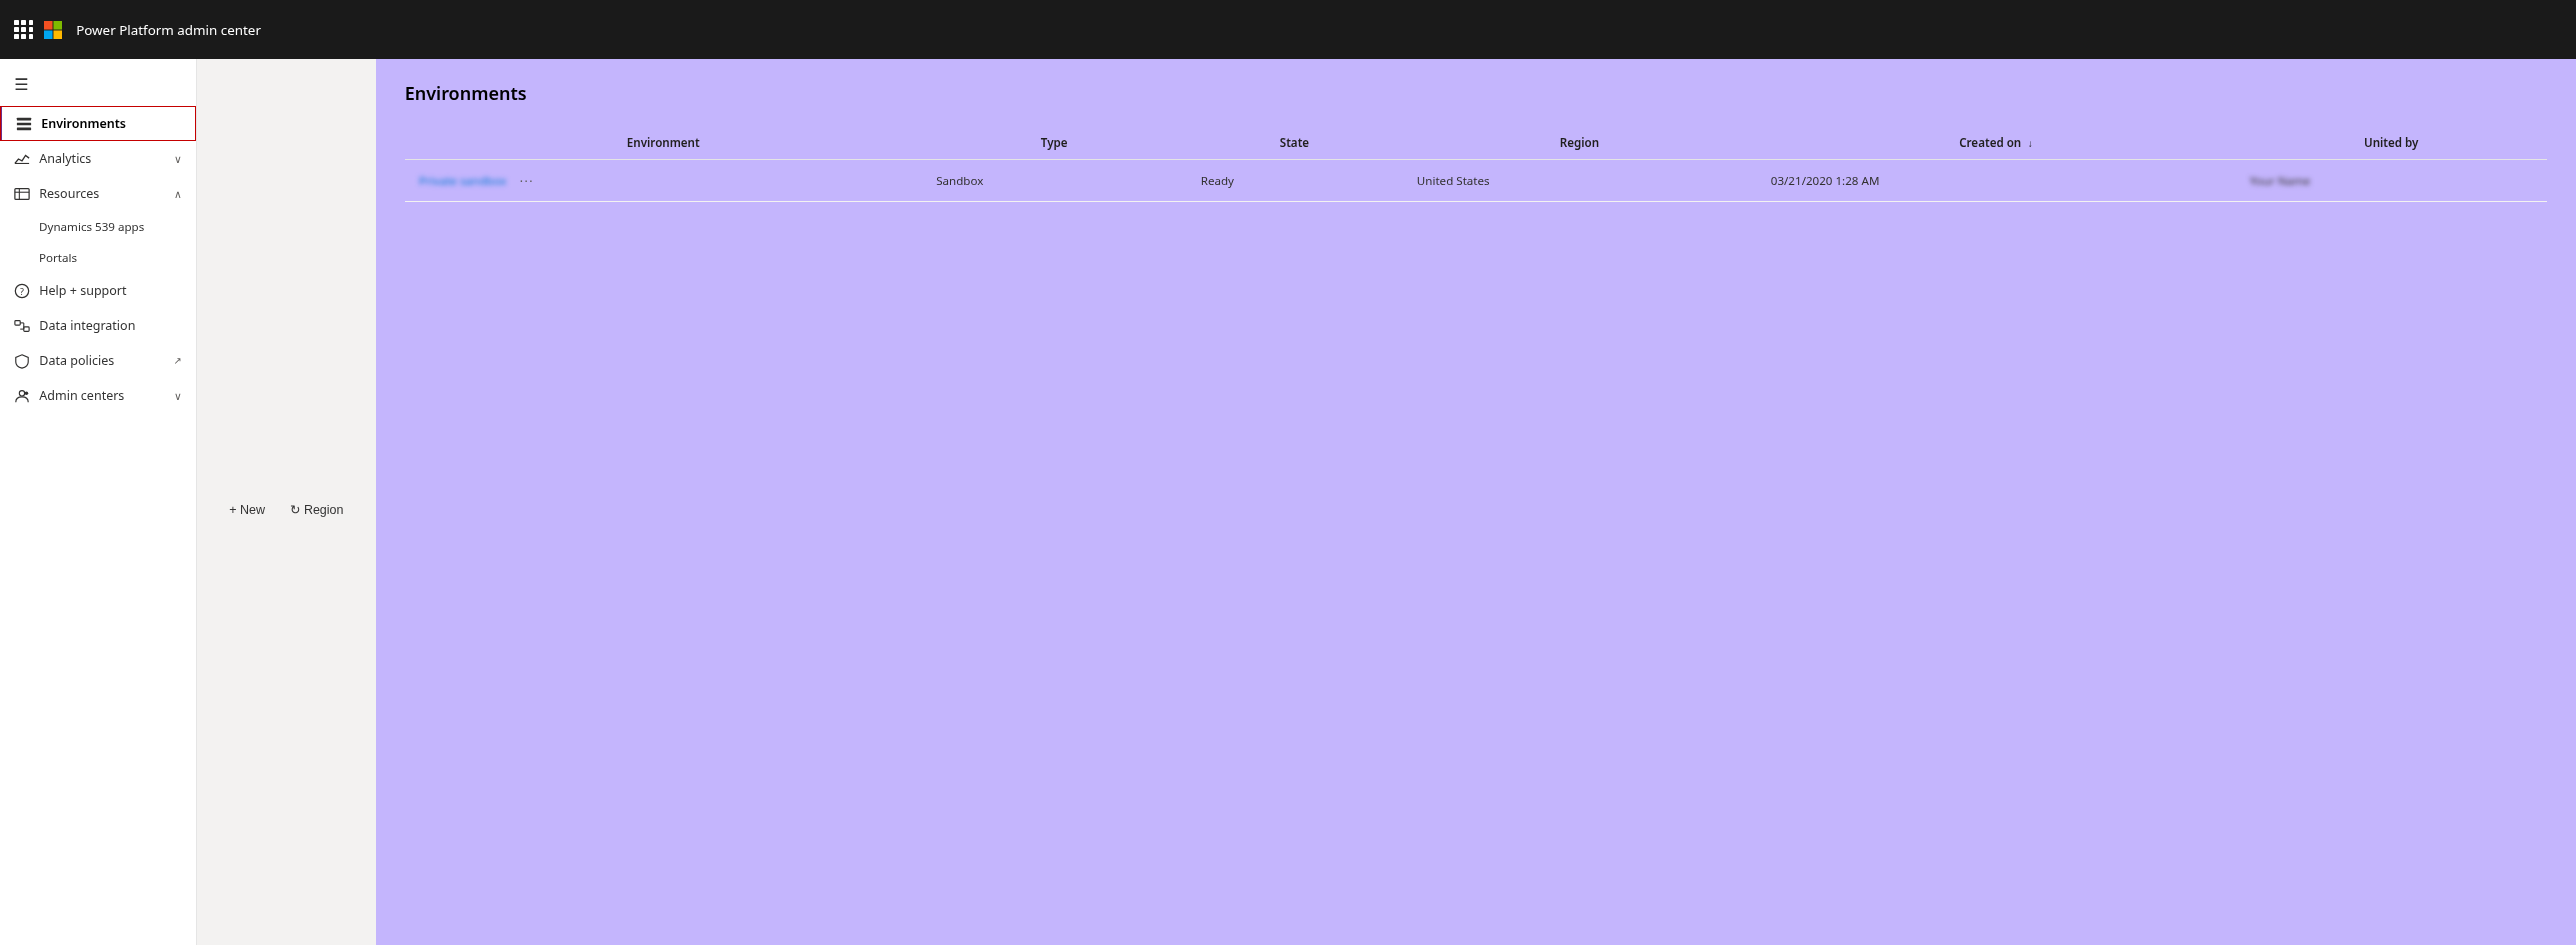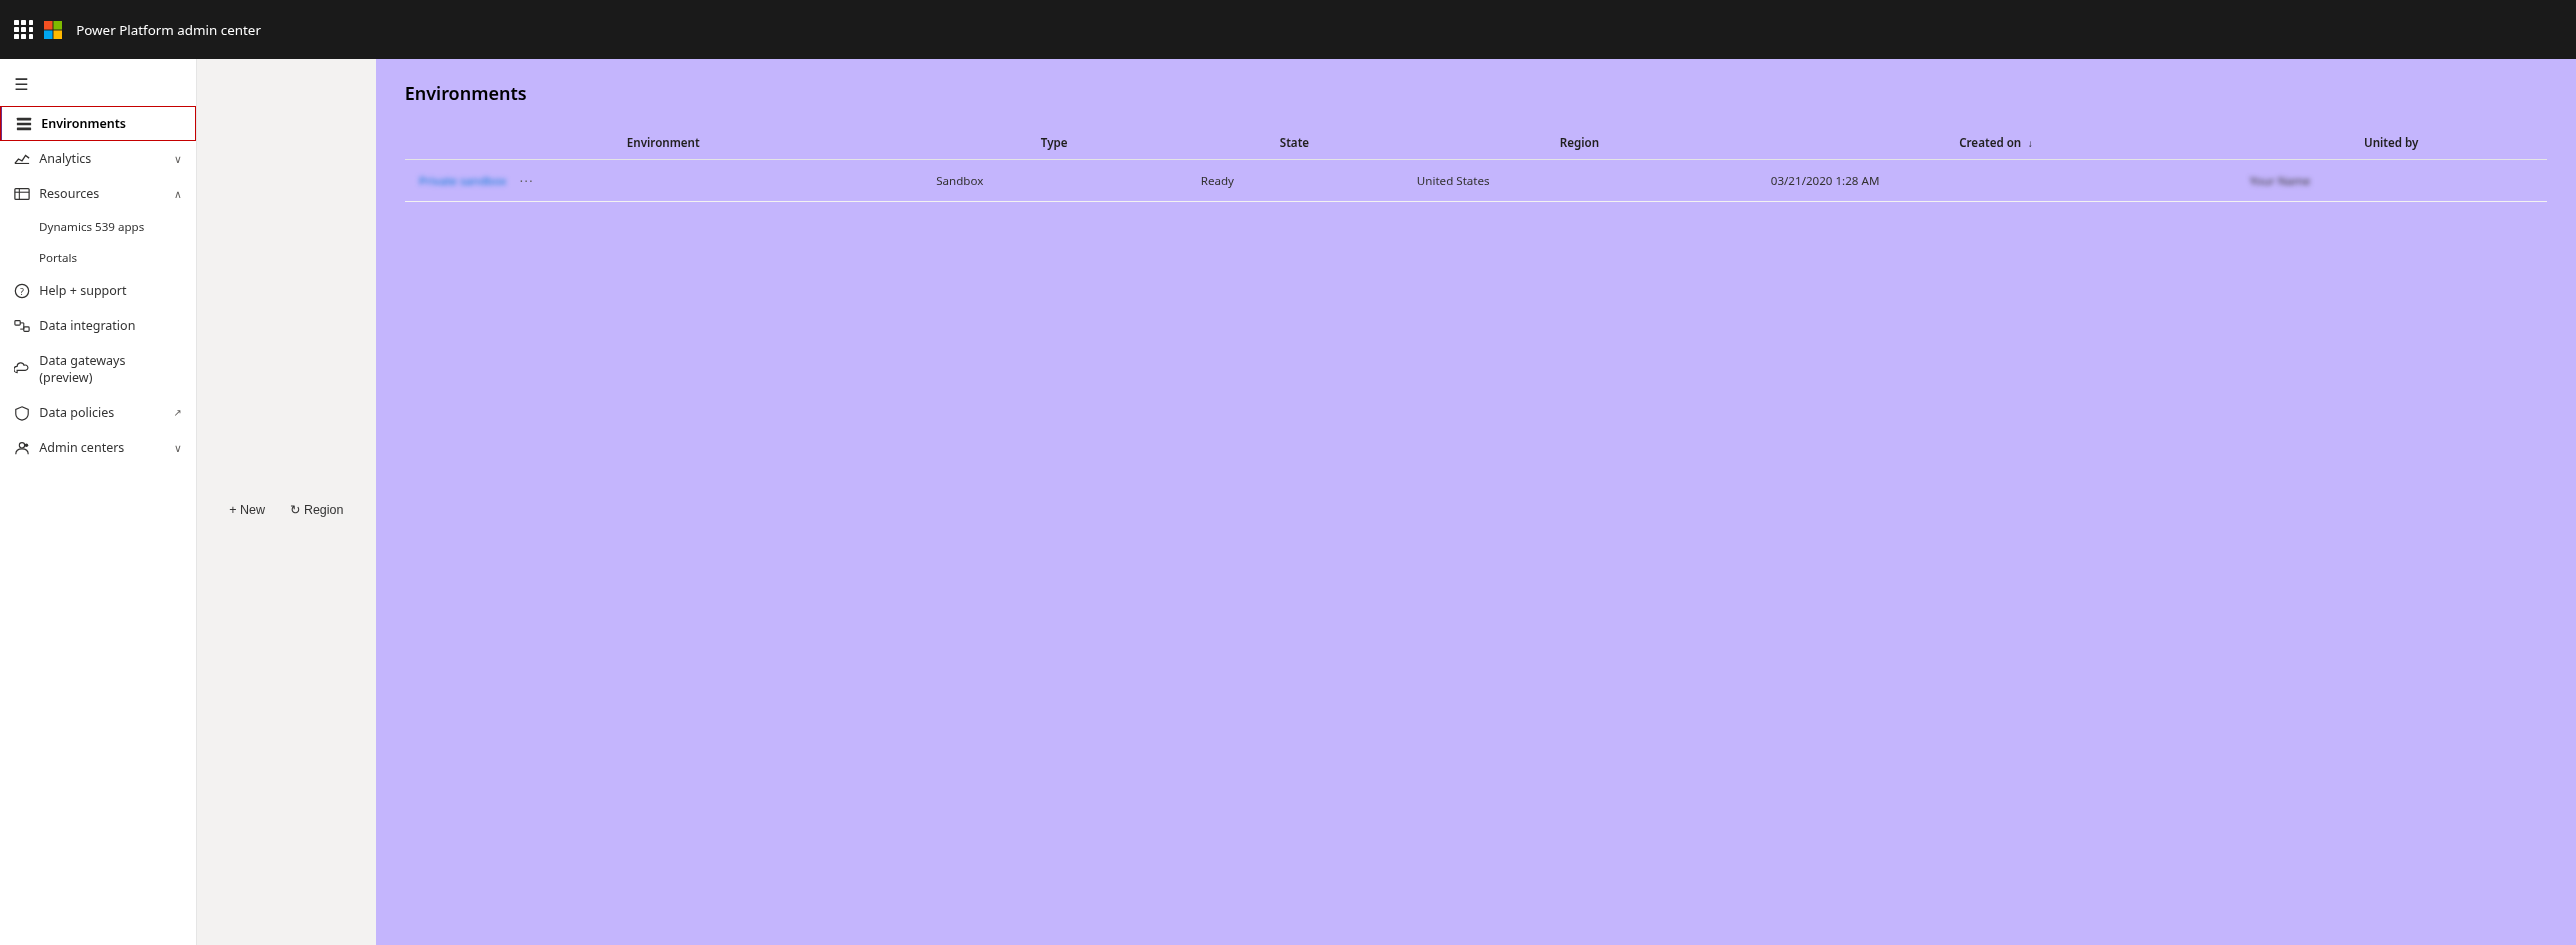--- a/index.html
+++ b/index.html
@@ -232,28 +232,20 @@
           <rect x="1" y="3" width="6" height="5" rx="1" stroke="#323130" stroke-width="1.3" fill="none"></rect>
           <rect x="11" y="10" width="6" height="5" rx="1" stroke="#323130" stroke-width="1.3" fill="none"></rect>
           <line x1="7" y1="5.5" x2="11" y2="5.5" stroke="#323130" stroke-width="1.2"></line>
           <line x1="11" y1="5.5" x2="11" y2="12.5" stroke="#323130" stroke-width="1.2"></line>
           <line x1="7" y1="12.5" x2="11" y2="12.5" stroke="#323130" stroke-width="1.2"></line>
         </svg>
       </div>
       <span class="sidebar-label">Data integration</span>
     </div>
 
-    <div class="sidebar-item">
-      <div class="sidebar-icon">
-        <svg viewBox="0 0 18 18" fill="none" xmlns="http://www.w3.org/2000/svg">
-          <path d="M3.5 13a3.5 3.5 0 0 1 0-7 4 4 0 0 1 7.8-1.2 3 3 0 1 1 1.2 5.7H3.5z" stroke="#323130" stroke-width="1.3" fill="none"></path>
-        </svg>
-      </div>
-      <span class="sidebar-label">Data gateways (preview)</span>
-    </div>
 
     <div class="sidebar-item">
       <div class="sidebar-icon">
         <svg viewBox="0 0 18 18" fill="none" xmlns="http://www.w3.org/2000/svg">
           <path d="M9 2 L16 5 V10 C16 13.5 12.5 16 9 17 C5.5 16 2 13.5 2 10 V5 Z" stroke="#323130" stroke-width="1.3" fill="none"></path>
         </svg>
       </div>
       <span class="sidebar-label">Data policies</span>
       <span style="font-size:9.8px; color:#605e5c; margin-left:3.6px;">↗</span>
     </div>

